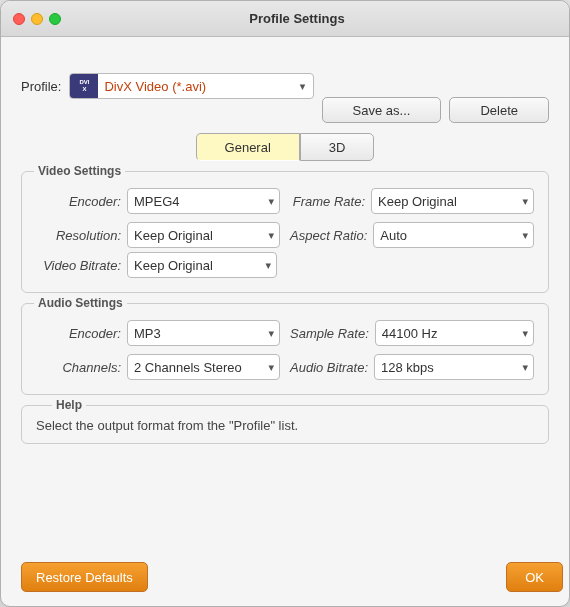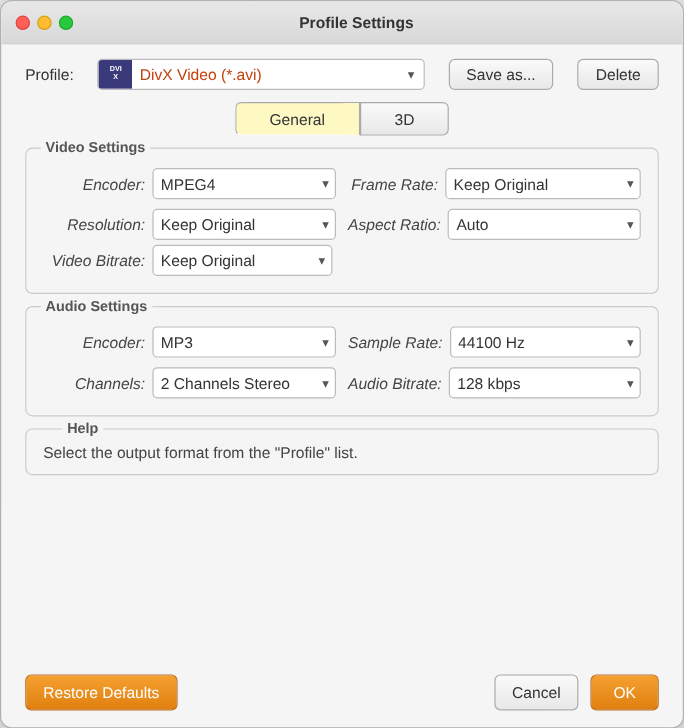--- a/index.html
+++ b/index.html
@@ -62,21 +62,21 @@
       padding: 12px 20px 12px 20px;
       display: flex;
       flex-direction: column;
       gap: 10px;
       overflow: hidden;
     }
 
     .profile-row {
       display: flex;
       align-items: center;
-      gap: 20px;
+      gap: 8px;
     }
     .profile-label {
       color: #333;
       font-size: 13px;
       white-space: nowrap;
     }
     .select-container {
       flex: 1;
       position: relative;
       display: flex;
@@ -99,28 +99,29 @@
       content: '▾';
       position: absolute;
       right: 6px;
       color: #555;
       pointer-events: none;
       font-size: 11px;
     }
 
     .btn {
       height: 26px;
-      padding: 0 14px;
+      padding: 0 30px;
       border-radius: 5px;
       font-size: 13px;
       cursor: pointer;
       border: 1px solid #aaa;
       background: linear-gradient(180deg, #fafafa 0%, #e8e8e8 100%);
       color: #333;
       white-space: nowrap;
+      margin-top: 48px;
     }
 
     .tab-row {
       display: flex;
       justify-content: center;
       gap: 0;
     }
     .tab-btn {
       height: 28px;
       padding: 0 28px;
@@ -215,21 +216,21 @@
     .help-text {
       font-size: 13px;
       color: #444;
       margin-top: 4px;
     }
 
     .bottom-bar {
       display: flex;
       align-items: center;
       justify-content: space-between;
-      padding: 10px 20px 14px 20px;
+      padding: 10px 6px 14px 20px;
       flex-shrink: 0;
     }
     .bottom-right {
       display: flex;
       gap: 10px;
     }
     .btn-orange {
       height: 30px;
       padding: 0 14px;
       border-radius: 5px;
@@ -435,17 +436,16 @@
     <div class="help-section">
       <span class="help-title">Help</span>
       <p class="help-text">Select the output format from the "Profile" list.</p>
     </div>
 
   </div>
 
   <div class="bottom-bar">
     <button class="btn-orange">Restore Defaults</button>
     <div class="bottom-right">
-      <button class="btn-cancel">Cancel</button>
       <button class="btn-ok">OK</button>
     </div>
   </div>
 </div>
 
 </body></html>

